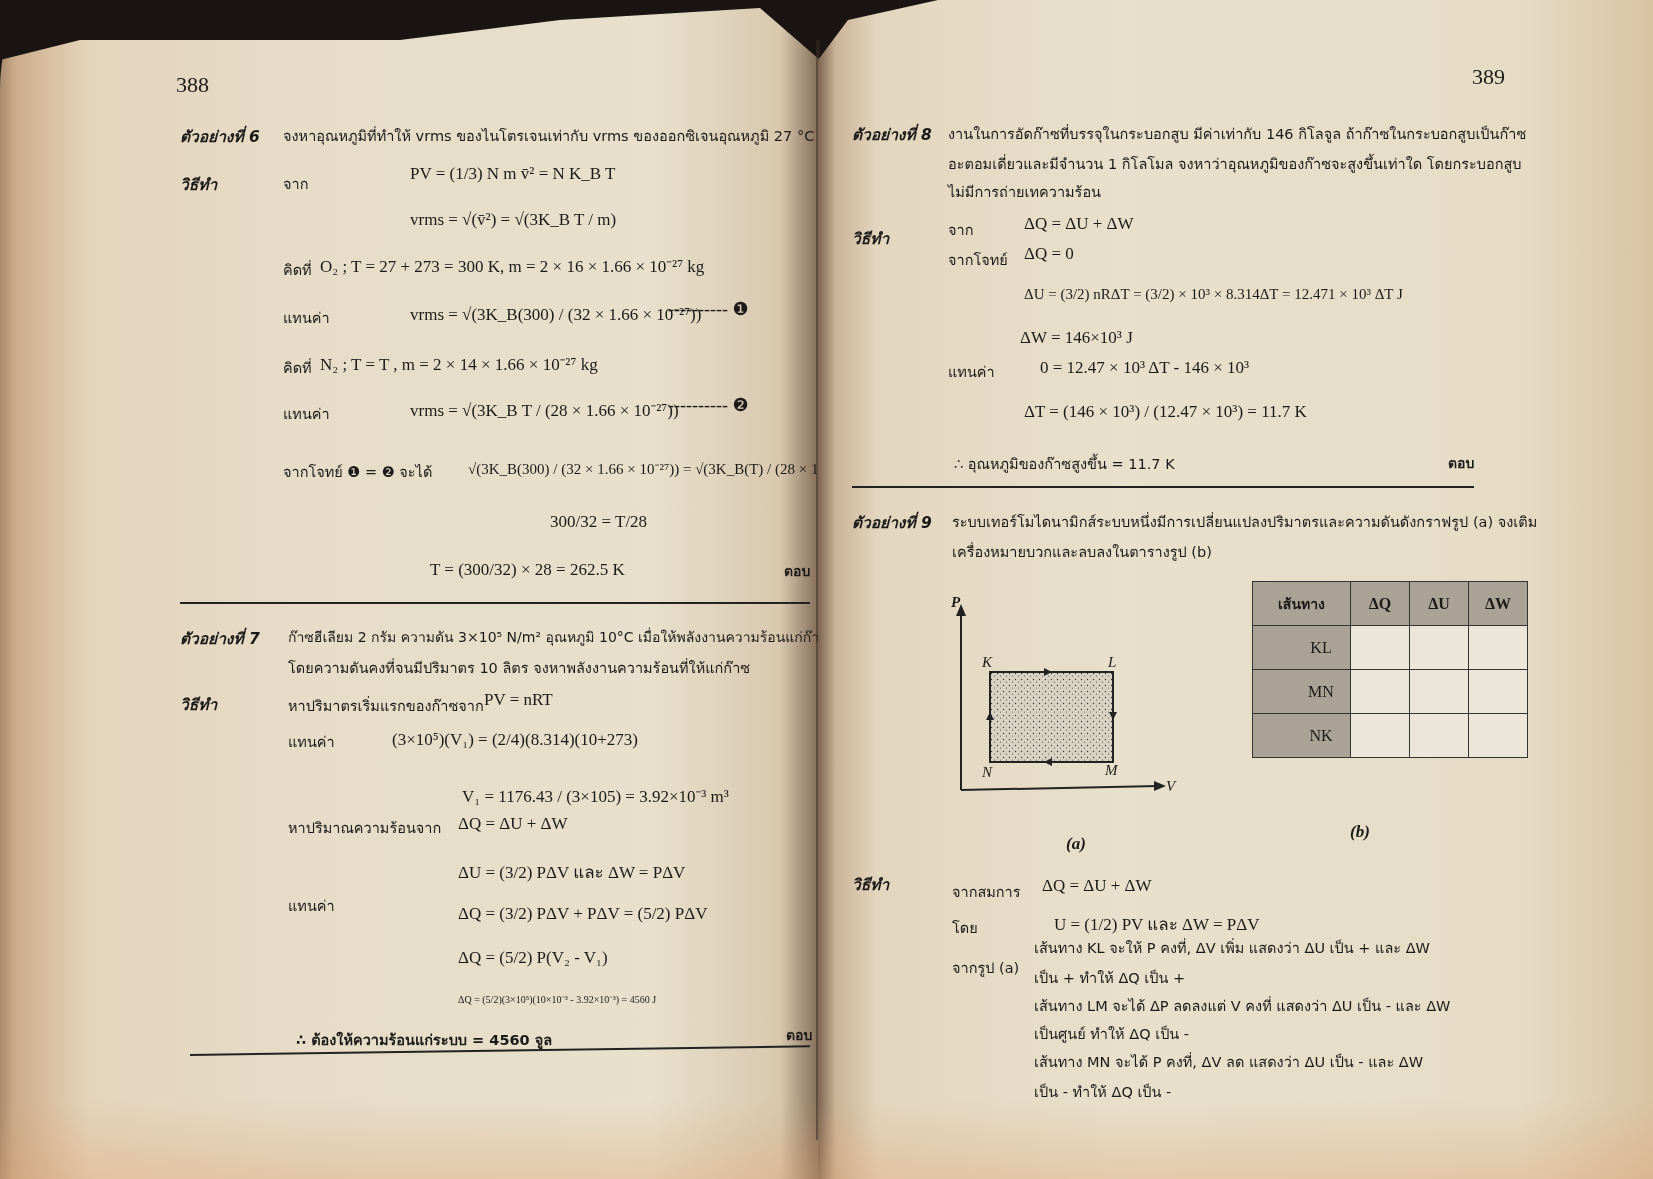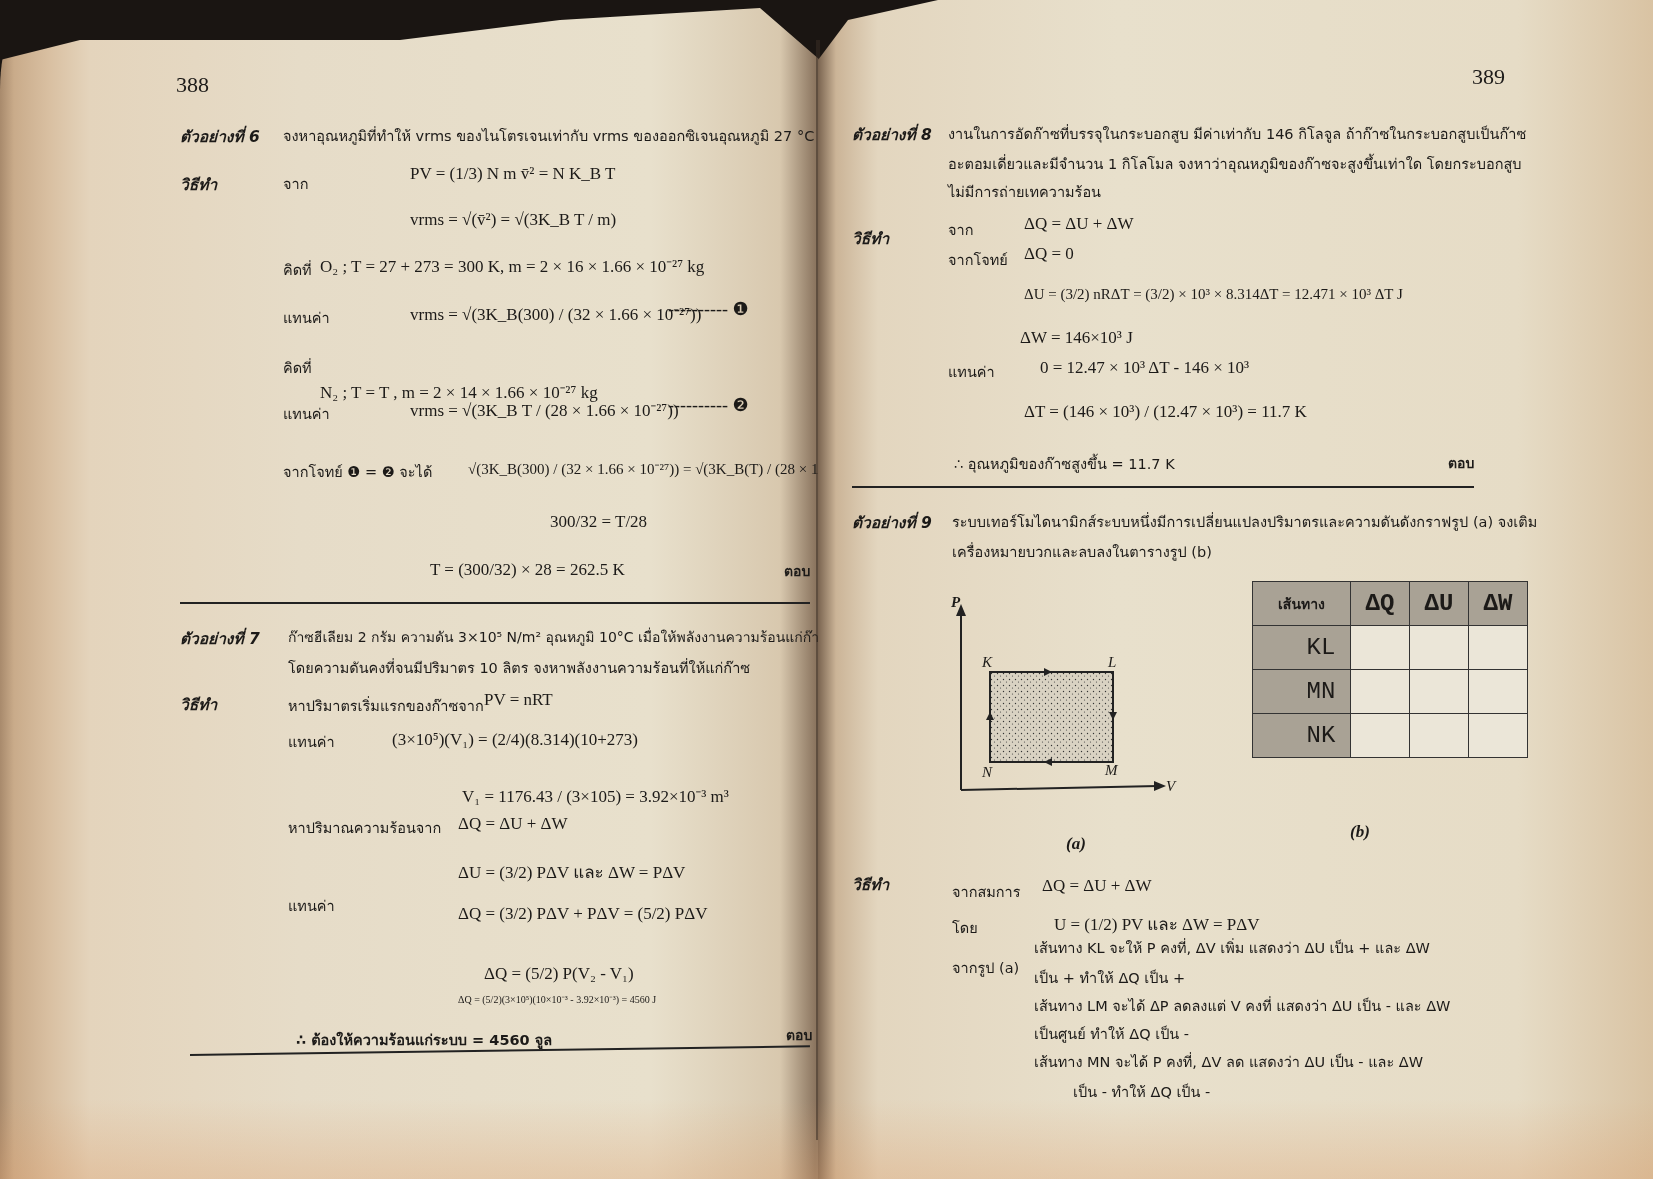--- a/index.html
+++ b/index.html
@@ -10,21 +10,21 @@
   .spine{position:absolute;left:816px;top:40px;width:4px;height:1100px;background:#3a2e24;opacity:.55;}
   .bottom-shade{position:absolute;left:0;right:0;bottom:0;height:80px;background:linear-gradient(180deg,rgba(220,170,120,0) 0,rgba(220,160,110,.35) 100%);}
   .t{position:absolute;white-space:nowrap;font-size:16px;}
   .thai{font-family:"DejaVu Sans",sans-serif;font-size:14.5px;}
   .hd{font-family:"DejaVu Sans",sans-serif;font-weight:bold;font-style:italic;font-size:15.5px;}
   .pgnum{font-family:"Liberation Serif",serif;font-size:22px;}
   .math{font-family:"Liberation Serif",serif;font-size:17px;}
   .rule{position:absolute;height:2px;background:#222;}
   .ans{font-family:"DejaVu Sans",sans-serif;font-weight:bold;font-size:14px;}
   table.dq{position:absolute;border-collapse:collapse;font-family:"Liberation Serif",serif;}
-  table.dq td, table.dq th{border:1.5px solid #333;width:56px;height:41px;text-align:center;font-size:24px;font-weight:normal;font-family:Liberation Mono, monospace;}
+  table.dq td, table.dq th{border:1.5px solid #333;width:56px;height:41px;text-align:center;font-size:16px;font-weight:normal;}
   table.dq th{background:#a9a295;font-weight:bold;}
   table.dq td.rh{background:#a9a295;padding-left:40px;}
   table.dq td.cell{background:#ebe6d8;}
   table.dq th.first{width:64px;font-family:"DejaVu Sans",sans-serif;font-size:14px;}
 </style>
 </head>
 <body>
 
 <div class="page page-left">
   <div class="t pgnum" style="left:176px;top:72px;">388</div>
@@ -38,21 +38,21 @@
   <div class="t math" style="left:410px;top:210px;">vrms = √(v̄²) = √(3K_B T / m)</div>
 
   <div class="t thai" style="left:283px;top:258px;">คิดที่</div>
   <div class="t math" style="left:320px;top:254px;">O₂ ; T = 27 + 273 = 300 K, m = 2 × 16 × 1.66 × 10⁻²⁷ kg</div>
 
   <div class="t thai" style="left:283px;top:306px;">แทนค่า</div>
   <div class="t math" style="left:410px;top:302px;">vrms = √(3K_B(300) / (32 × 1.66 × 10⁻²⁷))</div>
   <div class="t math" style="left:668px;top:298px;font-size:18px;">---------- ❶</div>
 
   <div class="t thai" style="left:283px;top:356px;">คิดที่</div>
-  <div class="t math" style="left:320px;top:352px;margin-top:28px;">N₂ ; T = T , m = 2 × 14 × 1.66 × 10⁻²⁷ kg</div>
+  <div class="t math" style="left:320px;top:352px;">N₂ ; T = T , m = 2 × 14 × 1.66 × 10⁻²⁷ kg</div>
 
   <div class="t thai" style="left:283px;top:402px;">แทนค่า</div>
   <div class="t math" style="left:410px;top:398px;">vrms = √(3K_B T / (28 × 1.66 × 10⁻²⁷))</div>
   <div class="t math" style="left:668px;top:394px;font-size:18px;">---------- ❷</div>
 
   <div class="t thai" style="left:283px;top:460px;">จากโจทย์ ❶ = ❷ จะได้</div>
   <div class="t math" style="left:468px;top:458px;font-size:15px;">√(3K_B(300) / (32 × 1.66 × 10⁻²⁷)) = √(3K_B(T) / (28 × 1.66 × 10⁻²⁷))</div>
   <div class="t math" style="left:550px;top:512px;">300/32 = T/28</div>
   <div class="t math" style="left:430px;top:560px;">T = (300/32) × 28 = 262.5 K</div>
   <div class="t ans" style="left:784px;top:560px;">ตอบ</div>
@@ -73,21 +73,21 @@
   <div class="t math" style="left:462px;top:784px;">V₁ = 1176.43 / (3×105) = 3.92×10⁻³ m³</div>
 
   <div class="t thai" style="left:288px;top:816px;">หาปริมาณความร้อนจาก</div>
   <div class="t math" style="left:458px;top:814px;">ΔQ = ΔU + ΔW</div>
 
   <div class="t math" style="left:458px;top:858px;">ΔU = (3/2) PΔV และ ΔW = PΔV</div>
 
   <div class="t thai" style="left:288px;top:894px;">แทนค่า</div>
   <div class="t math" style="left:458px;top:904px;">ΔQ = (3/2) PΔV + PΔV = (5/2) PΔV</div>
 
-  <div class="t math" style="left:484px;top:948px;margin-top:16px;">ΔQ = (5/2) P(V₂ - V₁)</div>
+  <div class="t math" style="left:458px;top:948px;">ΔQ = (5/2) P(V₂ - V₁)</div>
   <div class="t math" style="left:458px;top:992px;font-size:10px;">ΔQ = (5/2)(3×10⁵)(10×10⁻³ - 3.92×10⁻³) = 4560 J</div>
 
   <div class="t thai" style="left:296px;top:1028px;font-weight:bold;">∴  ต้องให้ความร้อนแก่ระบบ = 4560 จูล</div>
   <div class="t ans" style="left:786px;top:1024px;">ตอบ</div>
 
   <div class="rule" style="left:190px;top:1054px;width:620px;transform:rotate(-0.8deg);transform-origin:left;"></div>
   <div class="bottom-shade"></div>
 </div>
 
 <div class="spine"></div>
@@ -183,15 +183,15 @@
   <div class="t math" style="left:224px;top:876px;">ΔQ = ΔU + ΔW</div>
   <div class="t thai" style="left:134px;top:916px;">โดย</div>
   <div class="t math" style="left:236px;top:910px;">U = (1/2) PV และ ΔW = PΔV</div>
 
   <div class="t thai" style="left:134px;top:956px;">จากรูป (a)</div>
   <div class="t thai" style="left:216px;top:936px;">เส้นทาง KL จะให้ P คงที่, ΔV เพิ่ม แสดงว่า ΔU เป็น + และ ΔW</div>
   <div class="t thai" style="left:216px;top:966px;">เป็น +  ทำให้ ΔQ เป็น +</div>
   <div class="t thai" style="left:216px;top:994px;">เส้นทาง LM จะได้ ΔP ลดลงแต่ V คงที่ แสดงว่า ΔU เป็น - และ ΔW</div>
   <div class="t thai" style="left:216px;top:1022px;">เป็นศูนย์ ทำให้ ΔQ เป็น -</div>
   <div class="t thai" style="left:216px;top:1050px;">เส้นทาง  MN จะได้ P คงที่, ΔV ลด แสดงว่า ΔU เป็น - และ ΔW</div>
-  <div class="t thai" style="left:216px;top:1080px;margin-left:39px;">เป็น -  ทำให้ ΔQ เป็น -</div>
+  <div class="t thai" style="left:216px;top:1080px;">เป็น -  ทำให้ ΔQ เป็น -</div>
   <div class="bottom-shade"></div>
 </div>
 
 </body></html>

